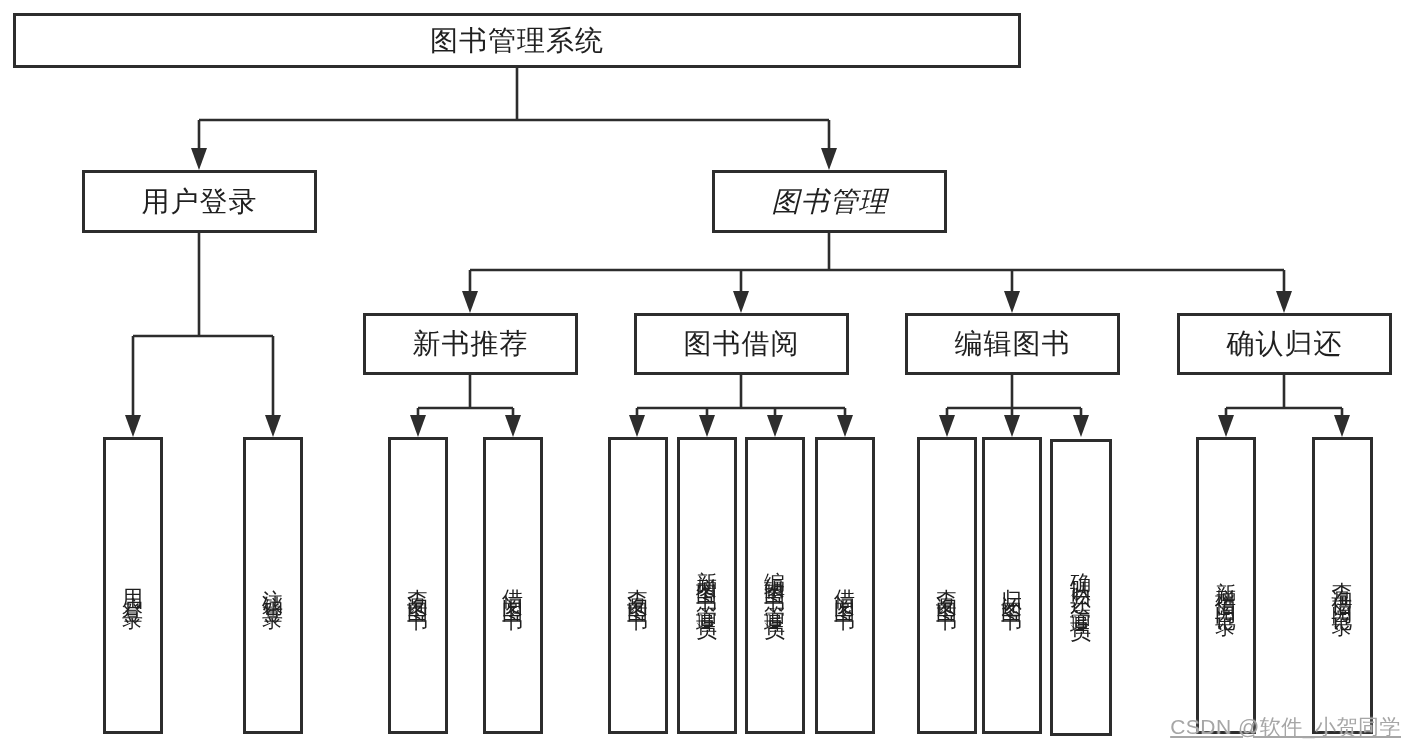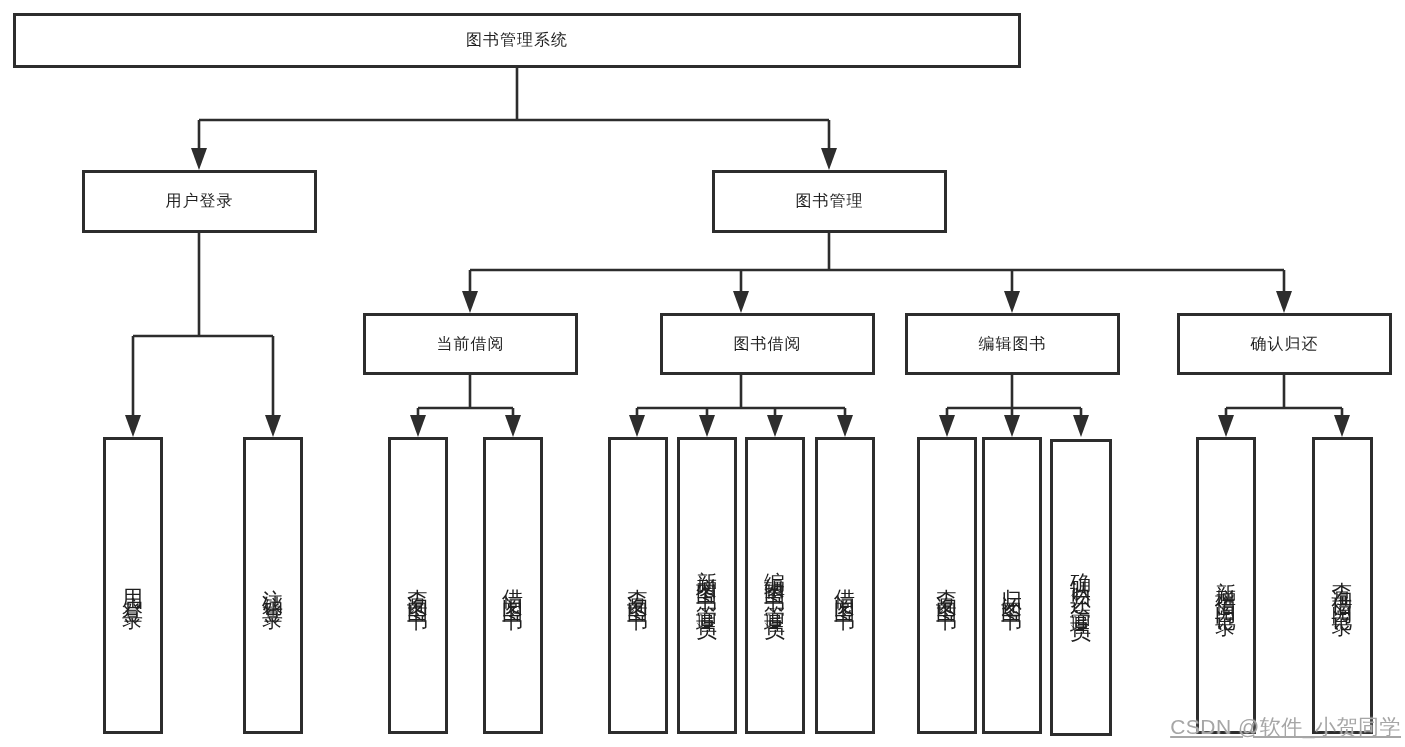--- a/index.html
+++ b/index.html
@@ -11,21 +11,21 @@
     font-family:"Liberation Sans","DejaVu Sans",sans-serif;
     color:var(--text);
   }
   #stage { position:absolute; inset:0; }
   #connectors { position:absolute; left:0; top:0; width:1405px; height:747px; }
   #connectors path { stroke:var(--line); stroke-width:2.6; fill:none; }
   #connectors polygon { fill:var(--line); stroke:none; }
   .hbox {
     position:absolute; background:#fff; border:3px solid var(--line);
     display:flex; align-items:center; justify-content:center;
-    font-size:16px; letter-spacing:1px; white-space:nowrap;
+    font-size:28px; letter-spacing:1px; white-space:nowrap;
   }
   .vbox {
     position:absolute; background:#fff; border:3px solid var(--line);
     display:flex; align-items:center; justify-content:center;
     writing-mode:vertical-rl; text-orientation:mixed;
     font-size:21px; letter-spacing:7px; line-height:1;
   }
   #watermark {
     position:absolute; right:4px; bottom:6px;
     font-size:21px; color:var(--watermark);
@@ -71,24 +71,24 @@
     <polygon points="1073,415 1089,415 1081,437"></polygon>
 
     <path d="M1284,375 V408 M1226,408 H1342 M1226,408 V419 M1342,408 V419"></path>
     <polygon points="1218,415 1234,415 1226,437"></polygon>
     <polygon points="1334,415 1350,415 1342,437"></polygon>
   </svg>
 
   <div class="hbox" style="left:13px; top:13px; width:1008px; height:55px;">图书管理系统</div>
 
   <div class="hbox" style="left:82px; top:170px; width:235px; height:63px;">用户登录</div>
-  <div class="hbox" style="left:712px; top:170px; width:235px; height:63px;">图书管理</div>
+  <div class="hbox" style="left:712px; top:170px; width:235px; height:63px;font-style:italic;">图书管理</div>
 
-  <div class="hbox" style="left:363px; top:313px; width:215px; height:62px;">当前借阅</div>
-  <div class="hbox" style="left:634px; top:313px; width:215px; height:62px;margin-left:26px;">图书借阅</div>
+  <div class="hbox" style="left:363px; top:313px; width:215px; height:62px;">新书推荐</div>
+  <div class="hbox" style="left:634px; top:313px; width:215px; height:62px;">图书借阅</div>
   <div class="hbox" style="left:905px; top:313px; width:215px; height:62px;">编辑图书</div>
   <div class="hbox" style="left:1177px; top:313px; width:215px; height:62px;">确认归还</div>
 
   <div class="vbox" style="left:103px; top:437px; width:60px; height:297px;">用户登录</div>
   <div class="vbox" style="left:243px; top:437px; width:60px; height:297px;">注销登录</div>
 
   <div class="vbox" style="left:388px; top:437px; width:60px; height:297px;">查询图书</div>
   <div class="vbox" style="left:483px; top:437px; width:60px; height:297px;">借阅图书</div>
 
   <div class="vbox" style="left:608px; top:437px; width:60px; height:297px;">查询图书</div>

